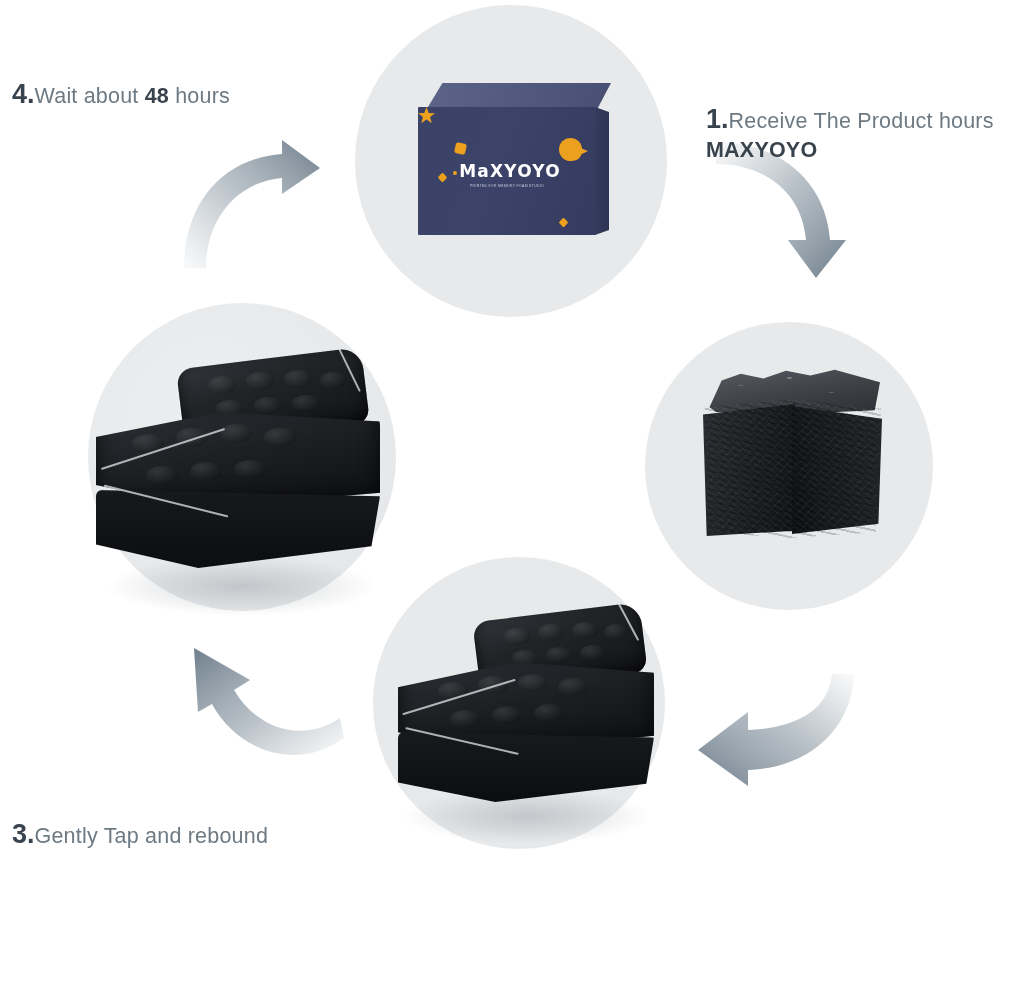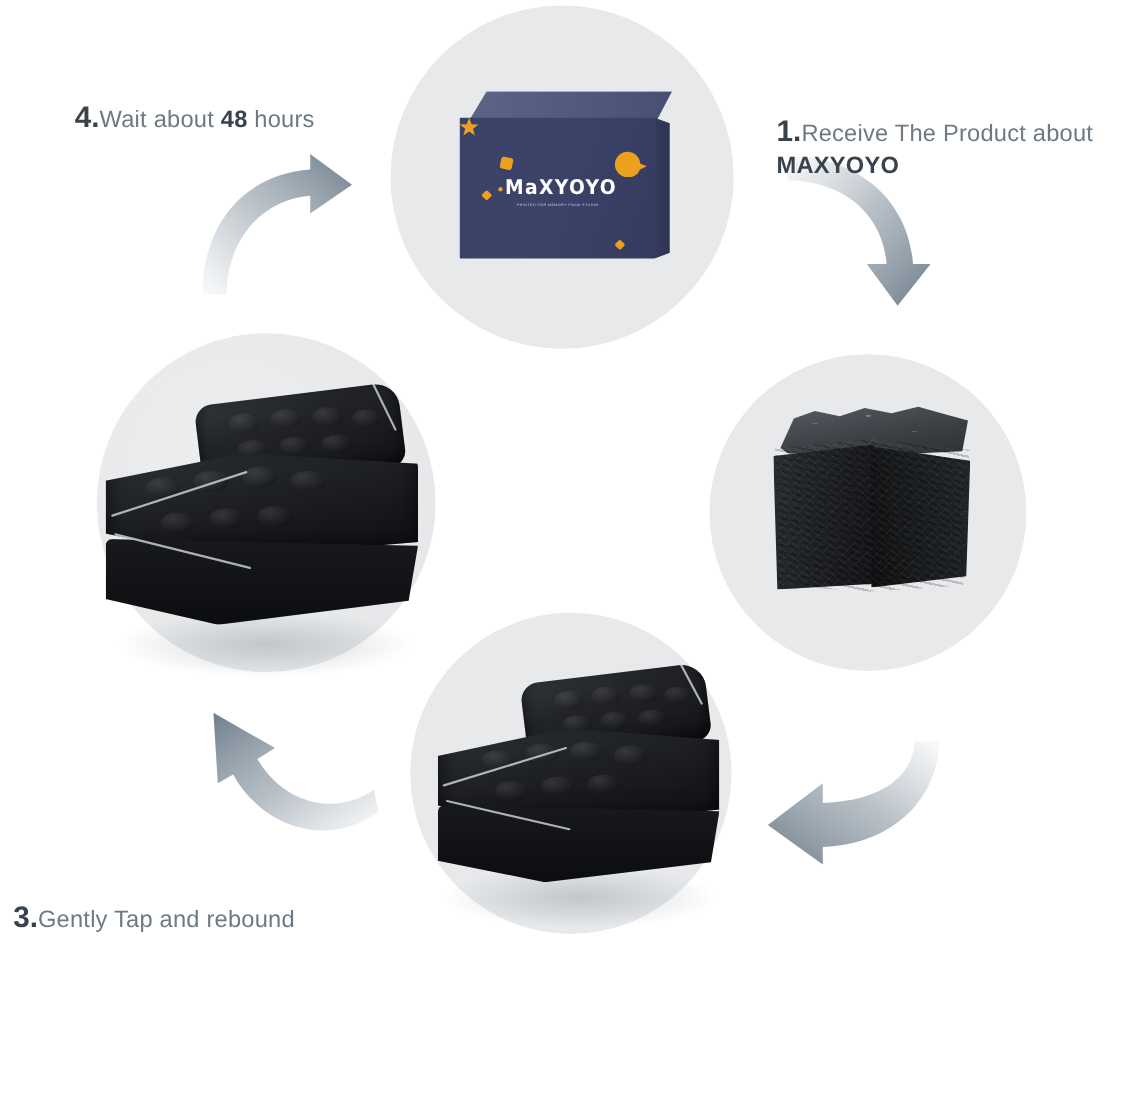--- a/index.html
+++ b/index.html
@@ -23,21 +23,21 @@
   .circle.left{left:88px;top:303px;width:308px;height:308px;
     background:radial-gradient(circle at 40% 38%, #eceef0 0%, #e6e8ea 70%, #e3e5e8 100%);}
 
   
   .caption{position:absolute;color:#6d7a83;font-size:21.5px;line-height:29px;letter-spacing:.2px;white-space:pre-line;}
   .caption .num{color:#39434d;font-weight:bold;font-size:27px;letter-spacing:0;}
   .caption .strong{color:#39434d;font-weight:bold;}
   .cap1{left:706px;top:76px;width:300px;}
   .cap2{left:704px;top:793px;width:310px;}
   .cap3{left:12px;top:791px;width:280px;}
-  .cap4{left:12px;top:92px;width:330px;white-space:nowrap;text-align:center;}
+  .cap4{left:12px;top:80px;width:330px;white-space:nowrap;}
 
   
   .arrow{position:absolute;}
 
   
   .boxwrap{position:absolute;left:415px;top:83px;width:196px;height:152px;}
   .box-top{
     position:absolute;left:0;top:0;width:196px;height:26px;
     background:linear-gradient(100deg,#5d6587 0%,#535c80 45%,#474f72 100%);
     clip-path:polygon(6% 100%, 14% 0%, 100% 0%, 93% 100%);
@@ -275,21 +275,21 @@
       <linearGradient id="ga4" x1="1" y1="1" x2="0" y2="0">
         <stop offset="0%" stop-color="#9aa6b0" stop-opacity="0.05"></stop>
         <stop offset="45%" stop-color="#8d9aa5" stop-opacity="0.6"></stop>
         <stop offset="100%" stop-color="#6f7f8c" stop-opacity="1"></stop>
       </linearGradient>
     </defs>
     <path d="M172,116 C126,150 66,130 40,82 L26,90 L22,26 L78,58 L62,68 C84,106 130,122 168,96 Z" fill="url(#ga4)"></path>
   </svg>
 
   <div class="caption cap1">
-    <span class="num">1.</span><span>Receive The Product about </span><span class="strong">MAXYOYO</span>
+    <span class="num">1.</span><span>Receive The Product hours </span><span class="strong">MAXYOYO</span>
   </div>
 
 
   <div class="caption cap3">
     <span class="num">3.</span><span>Gently Tap and rebound</span>
   </div>
 
   <div class="caption cap4">
     <span class="num">4.</span><span>Wait about </span><span class="strong">48</span><span> hours</span>
   </div>

